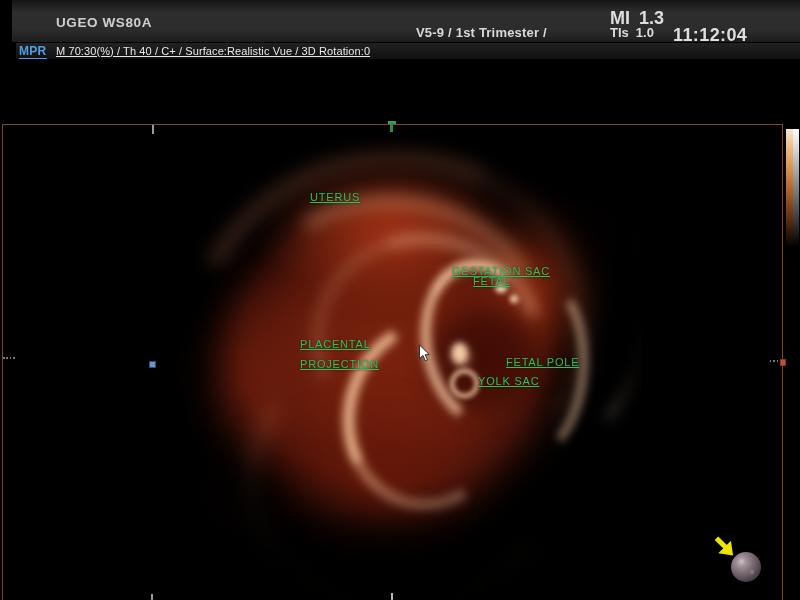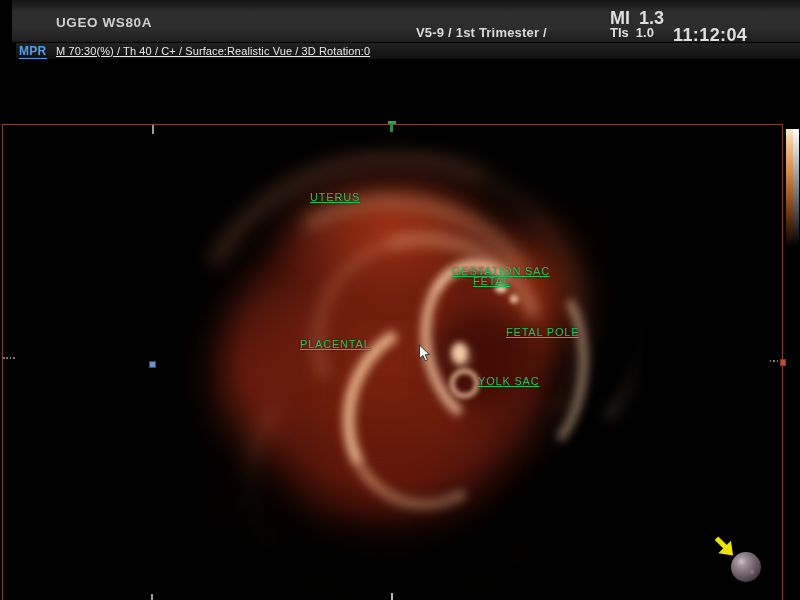--- a/index.html
+++ b/index.html
@@ -107,21 +107,21 @@
                linear-gradient(90deg,rgba(0,0,0,.8) 0,rgba(0,0,0,0) 6%,rgba(0,0,0,0) 94%,rgba(0,0,0,.8) 100%);}
   
   .label{
     position:absolute;color:#22c55e;font-size:11px;letter-spacing:.8px;white-space:nowrap;
     text-shadow:0 0 2px rgba(40,5,0,.7);z-index:6;text-decoration:underline;
   }
   .lab-uterus{left:310px;top:132px;}
   .lab-gsac{left:452px;top:187px;margin-top:19px;}
   .lab-amnion{left:473px;top:216px;}
   .lab-placental{left:300px;top:275px;width:120px;line-height:20px;}
-  .lab-fetal{left:506px;top:267px;}
+  .lab-fetal{left:506px;top:297px;}
   .lab-yolk{left:478px;top:316px;}
   
   .mouse-cursor{position:absolute;left:418px;top:285px;z-index:8;}
   .yellow-arrow{position:absolute;left:711px;top:473px;width:30px;height:30px;transform:rotate(-45deg);z-index:7;}
   .ya-shaft{position:absolute;left:12px;top:2px;width:5px;height:13px;background:#ede400;}
   .ya-head{position:absolute;left:5px;top:14px;width:0;height:0;
     border-left:9px solid transparent;border-right:9px solid transparent;border-top:12px solid #ede400;}
   .trackball{
     position:absolute;left:731px;top:493px;width:30px;height:30px;border-radius:50%;z-index:6;
     background:radial-gradient(circle at 35% 32%,#cdc2c9 0%,#a2939b 16%,#786972 42%,#50454d 68%,#251f23 100%);
@@ -196,20 +196,21 @@
   <div class="colorbar">
     <div class="cb-tint"></div>
     <div class="cb-gray"></div>
   </div>
 
   <div class="label lab-uterus">UTERUS</div>
   <div class="label lab-gsac">GESTATION SAC</div>
   <div class="label lab-amnion">FETAL</div>
   <div class="label lab-placental">
     <div>PLACENTAL</div>
+    <div>PROJECTION</div>
   </div>
   <div class="label lab-fetal">FETAL POLE</div>
   <div class="label lab-yolk">YOLK SAC</div>
 
   <svg class="mouse-cursor" width="13" height="19" viewBox="0 0 13 19">
     <path d="M1.5 1 L1.5 14.5 L5 11.5 L7.3 16.8 L9.5 15.8 L7.2 10.7 L11.3 10.5 Z" fill="#fff" stroke="#222" stroke-width="0.9"></path>
   </svg>
   <div class="yellow-arrow">
     <div class="ya-shaft"></div>
     <div class="ya-head"></div>

